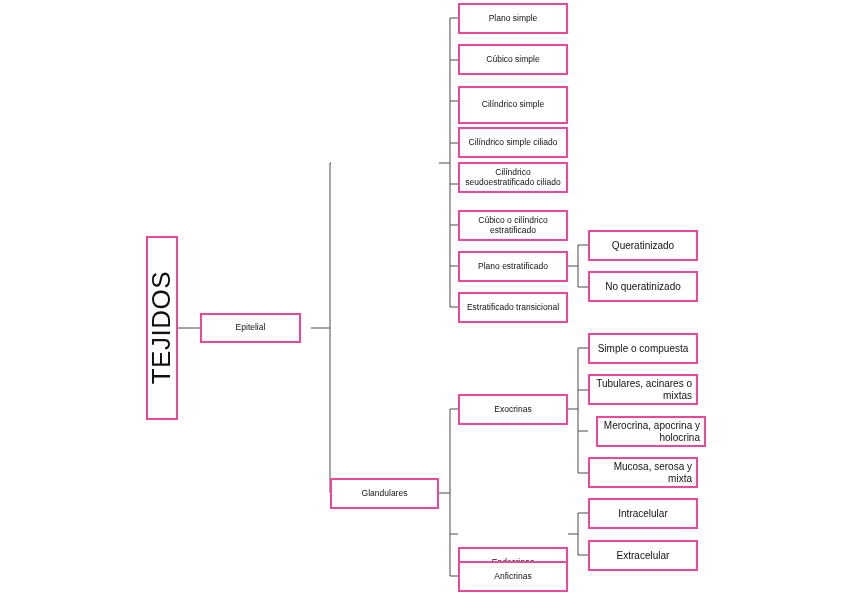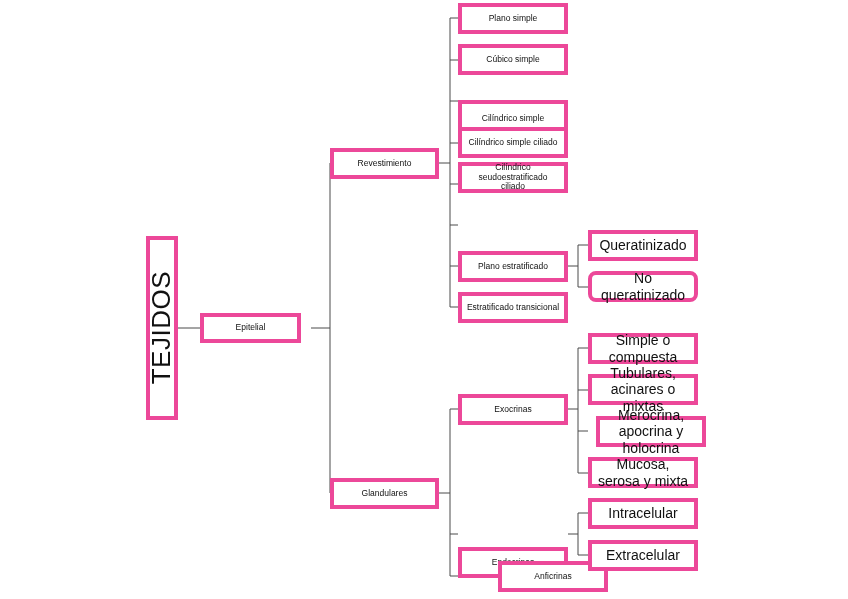--- a/index.html
+++ b/index.html
@@ -1,28 +1,28 @@
 <!DOCTYPE html>
 <html><head>
 <meta charset="utf-8">
 <style>
   html,body{margin:0;padding:0;background:#ffffff;}
   body{width:848px;height:599px;position:relative;overflow:hidden;
        font-family:"Liberation Sans", sans-serif;color:#111;}
   #canvas{position:absolute;left:0;top:0;width:848px;height:599px;}
-  .node{position:absolute;box-sizing:border-box;border:4px solid #ec4899;
+  .node{position:absolute;box-sizing:border-box;border:2px solid #ec4899;
         background:#ffffff;display:flex;align-items:center;justify-content:center;
         text-align:center;line-height:1.15;padding:2px 4px;}
   .node span{display:block;}
   .lvl0{font-size:26px;letter-spacing:0.5px;}
   .lvl0 span{writing-mode:vertical-rl;transform:rotate(180deg);white-space:nowrap;}
   .lvl1{font-size:8.5px;}
   .lvl2{font-size:8.5px;}
   .lvl3{font-size:8.5px;}
-  .lvl4{font-size:14px;}
+  .lvl4{font-size:10px;text-align:right;}
   svg.links{position:absolute;left:0;top:0;width:848px;height:599px;overflow:visible;}
   svg.links line{stroke:#4a4a4a;stroke-width:1;}
 </style>
 </head>
 <body>
 
 <div id="canvas">
 
   <svg class="links">
 
@@ -73,63 +73,63 @@
   </svg>
 
   <div class="node lvl0" style="left:146px;top:236px;width:32px;height:184px;">
     <span>TEJIDOS</span>
   </div>
 
   <div class="node lvl1" style="left:200px;top:313px;width:101px;height:30px;">
     <span>Epitelial</span>
   </div>
 
-  <div class="node lvl2" style="left:330px;top:148px;width:109px;height:31px;">
-    <span>Revestimiento</span>
-  </div>
   <div class="node lvl2" style="left:330px;top:478px;width:109px;height:31px;">
     <span>Glandulares</span>
   </div>
 
   <div class="node lvl3" style="left:458px;top:3px;width:110px;height:31px;">
     <span>Plano simple</span>
   </div>
   <div class="node lvl3" style="left:458px;top:44px;width:110px;height:31px;">
     <span>Cúbico simple</span>
   </div>
-  <div class="node lvl3" style="left:458px;top:86px;width:110px;height:38px;margin-top:14px;">
+  <div class="node lvl3" style="left:458px;top:86px;width:110px;height:38px;">
     <span>Cilíndrico simple</span>
   </div>
   <div class="node lvl3" style="left:458px;top:127px;width:110px;height:31px;">
     <span>Cilíndrico simple ciliado</span>
   </div>
   <div class="node lvl3" style="left:458px;top:162px;width:110px;height:31px;">
     <span>Cilíndrico seudoestratificado ciliado</span>
+  </div>
+  <div class="node lvl3" style="left:458px;top:210px;width:110px;height:31px;">
+    <span>Cúbico o cilíndrico estratificado</span>
   </div>
   <div class="node lvl3" style="left:458px;top:251px;width:110px;height:31px;">
     <span>Plano estratificado</span>
   </div>
   <div class="node lvl3" style="left:458px;top:292px;width:110px;height:31px;">
     <span>Estratificado transicional</span>
   </div>
 
   <div class="node lvl4" style="left:588px;top:230px;width:110px;height:31px;">
     <span>Queratinizado</span>
   </div>
-  <div class="node lvl4" style="left:588px;top:271px;width:110px;height:31px;border-radius:8px;">
+  <div class="node lvl4" style="left:588px;top:271px;width:110px;height:31px;">
     <span>No queratinizado</span>
   </div>
 
   <div class="node lvl3" style="left:458px;top:394px;width:110px;height:31px;">
     <span>Exocrinas</span>
   </div>
   <div class="node lvl3" style="left:458px;top:519px;width:110px;height:31px;margin-top:28px;">
     <span>Endocrinas</span>
   </div>
-  <div class="node lvl3" style="left:458px;top:561px;width:110px;height:31px;margin-left:40px;">
+  <div class="node lvl3" style="left:458px;top:561px;width:110px;height:31px;">
     <span>Anficrinas</span>
   </div>
 
   <div class="node lvl4" style="left:588px;top:333px;width:110px;height:31px;">
     <span>Simple o compuesta</span>
   </div>
   <div class="node lvl4" style="left:588px;top:374px;width:110px;height:31px;">
     <span>Tubulares, acinares o mixtas</span>
   </div>
   <div class="node lvl4" style="left:596px;top:416px;width:110px;height:31px;">

